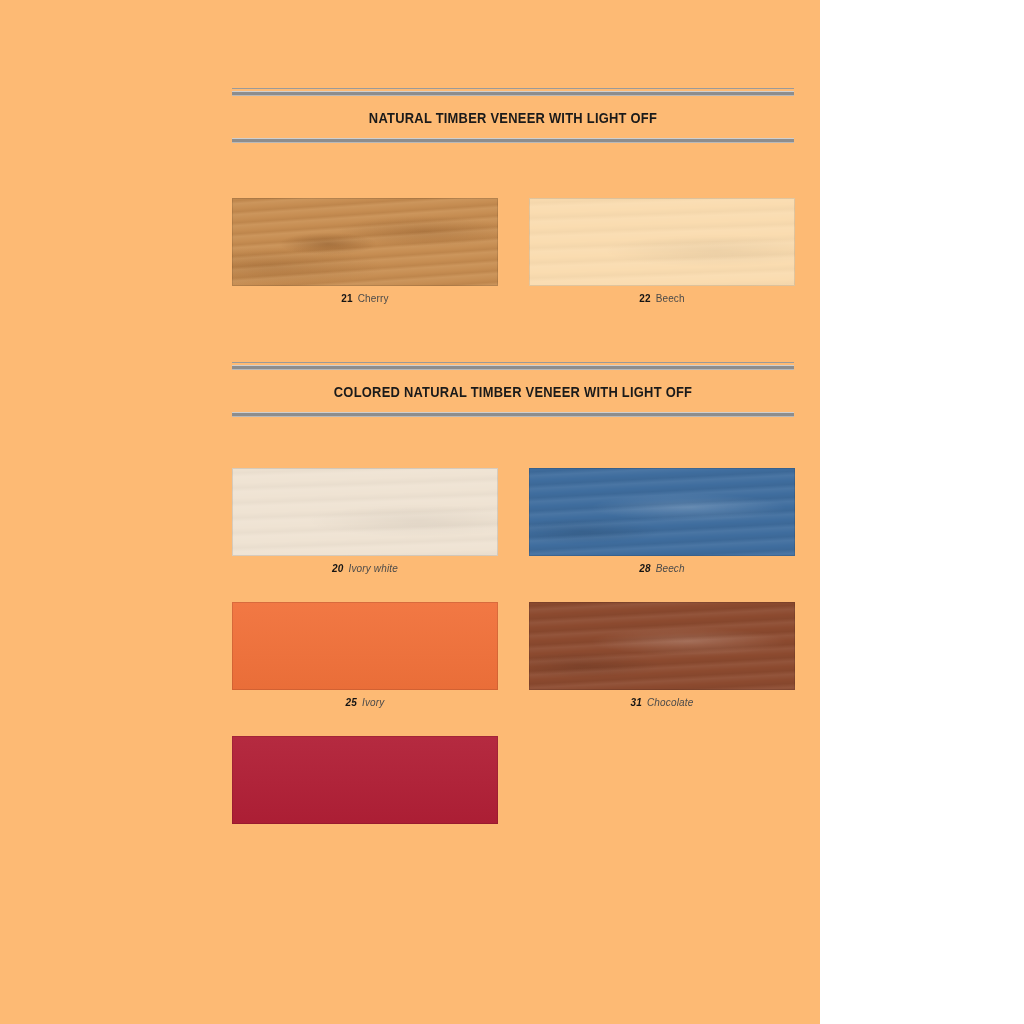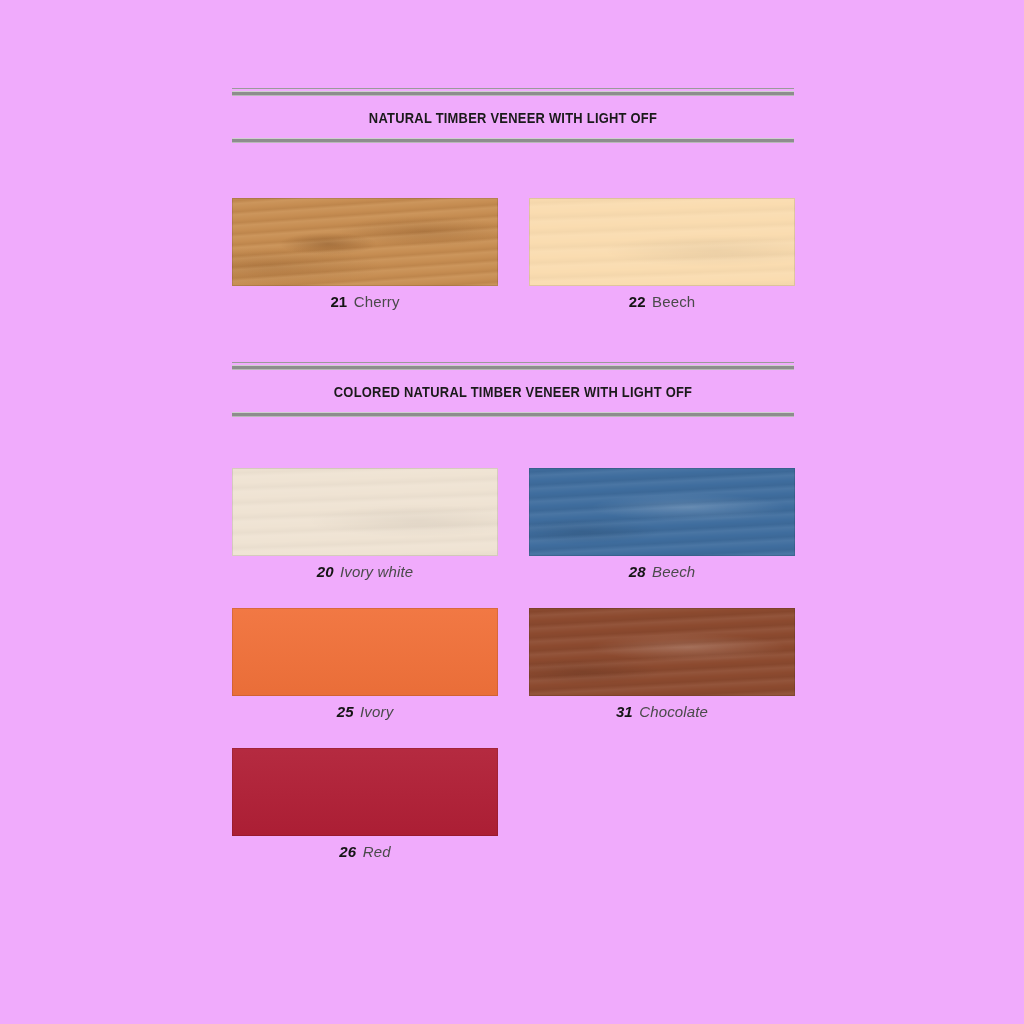--- a/index.html
+++ b/index.html
@@ -11,23 +11,23 @@
   body {
     width: 1024px;
     height: 1024px;
     overflow: hidden;
     font-family: "Liberation Sans", sans-serif;
     -webkit-font-smoothing: antialiased;
   }
 
   .page {
     position: relative;
-    width: 1024px;
+    width: 820px;
     height: 1024px;
-    background: #f0abfc;
+    background: #fdba74;
   }
 
   
   .section-head {
     position: absolute;
     left: 232px;
     width: 562px;
   }
   .rule {
     height: 3px;
@@ -73,21 +73,21 @@
   }
   .swatch-chip {
     width: 266px;
     height: 88px;
     position: relative;
     overflow: hidden;
     background-color: #ddd;
   }
   .swatch-caption {
     text-align: center;
-    font-size: 15px;
+    font-size: 10px;
     color: #4a4a4a;
     padding-top: 7px;
     letter-spacing: 0.15px;
     white-space: nowrap;
   }
   .swatch-caption .code {
     font-weight: 700;
     color: #141414;
     margin-right: 2px;
   }
@@ -240,22 +240,18 @@
         </div>
       </div>
     </div>
 
     <div class="swatch-row">
       <div class="swatch-cell">
         <div class="swatch-chip" style="background-color:#b11f36;">
           <div class="grain flat"></div>
           <div class="edge"></div>
         </div>
-        <div class="swatch-caption">
-          <span class="code">26</span>
-          <span>Red</span>
-        </div>
       </div>
       <div class="swatch-cell empty"></div>
     </div>
 
   </div>
 </div>
 
 </body></html>

